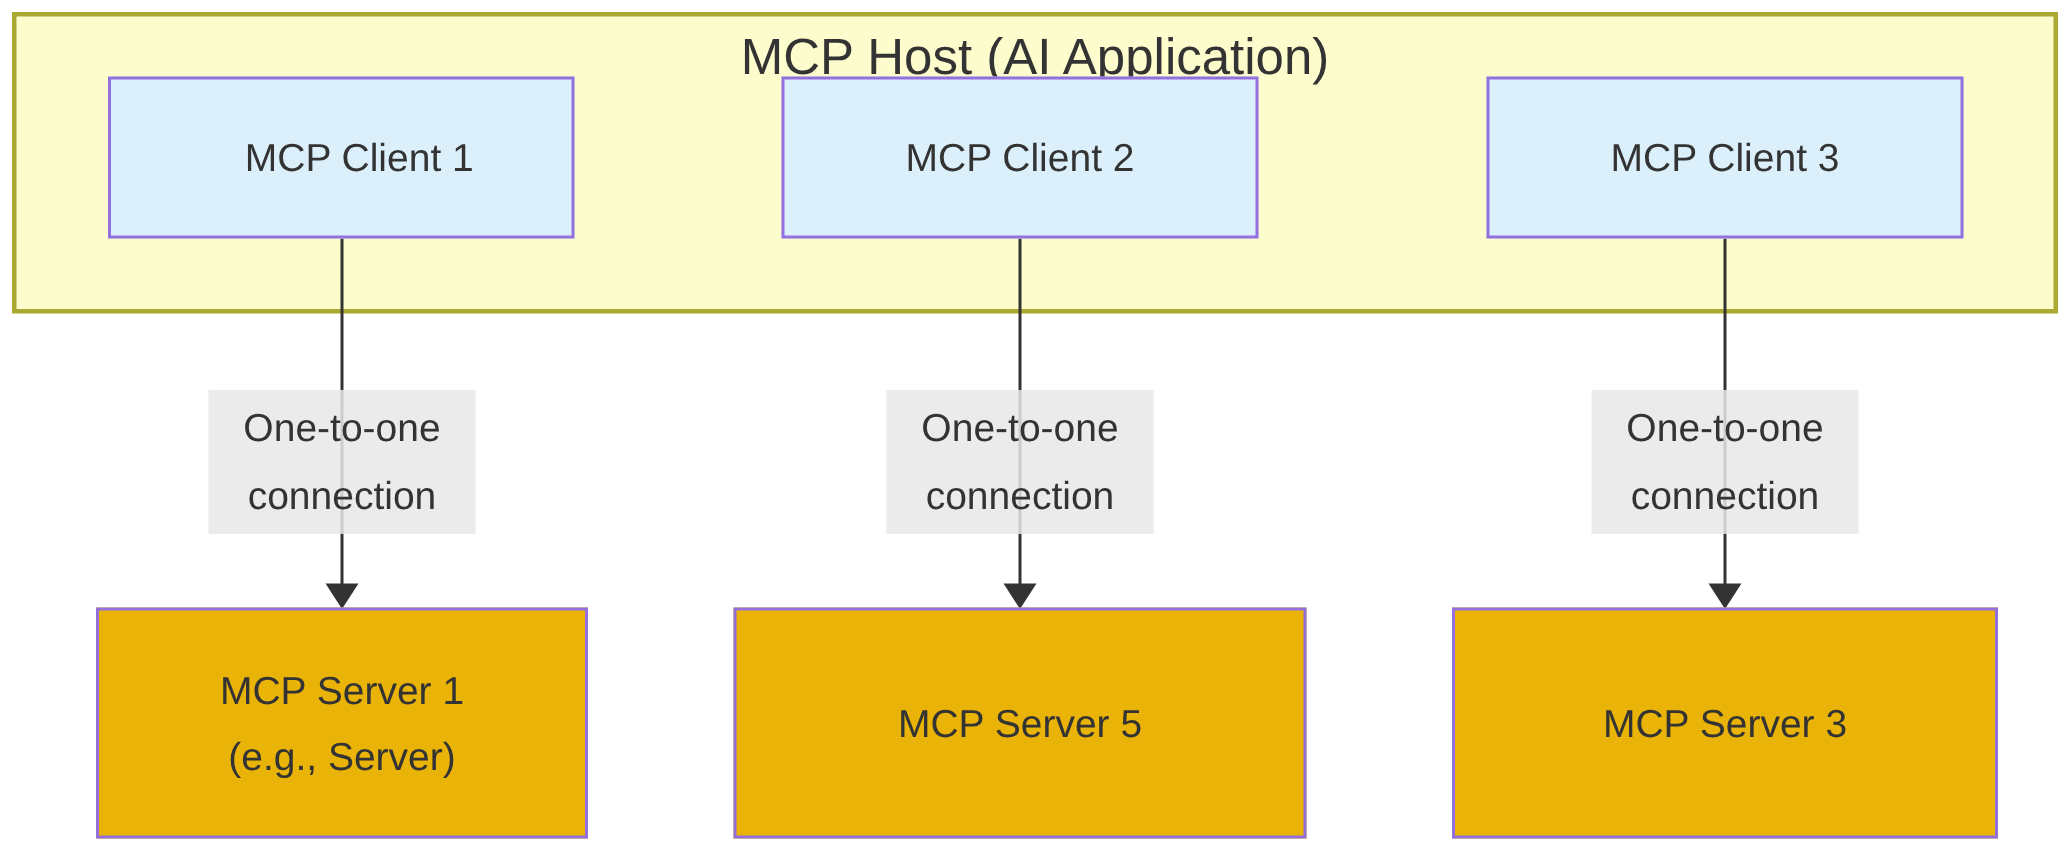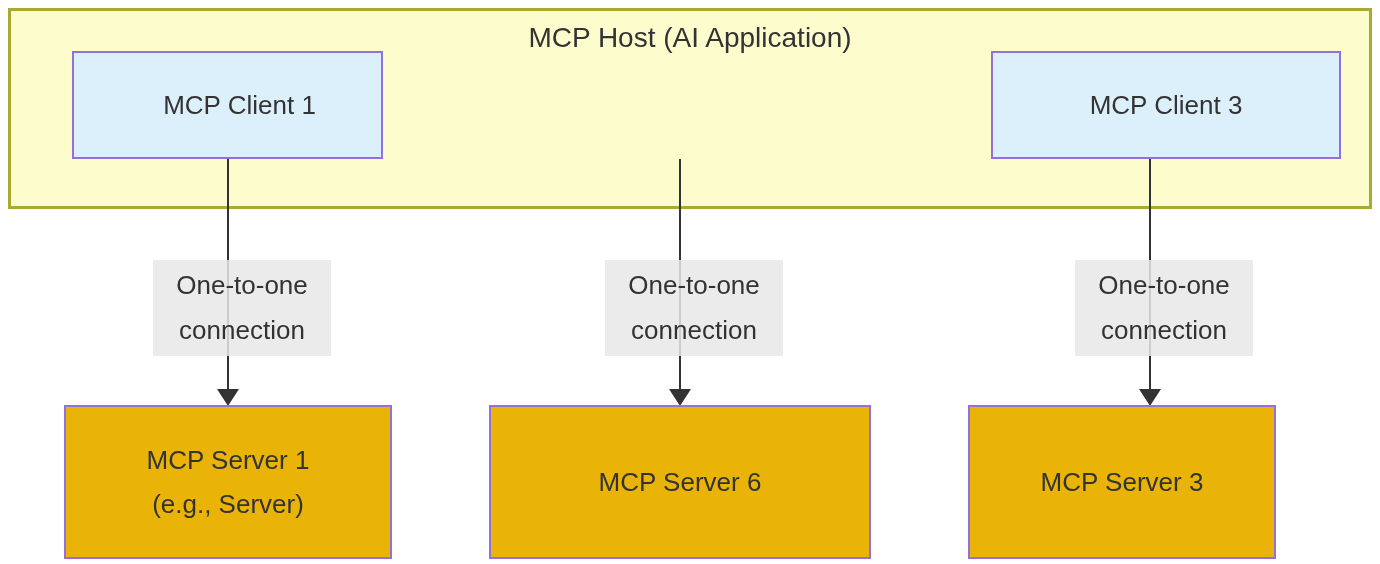--- a/index.html
+++ b/index.html
@@ -26,21 +26,21 @@
     border: 3px solid #aaaa33;
     box-sizing: border-box;
     z-index: 0;
   }
   .host-title {
     position: absolute;
     left: 0;
     right: 0;
     top: 11px;
     text-align: center;
-    font-size: 28px;
+    font-size: 34px;
     line-height: 32px;
     color: #333333;
   }
   .node {
     position: absolute;
     box-sizing: border-box;
     display: flex;
     flex-direction: column;
     align-items: center;
     justify-content: center;
@@ -86,50 +86,52 @@
     height: 96px;
     background: rgba(232, 232, 232, 0.85);
     display: flex;
     flex-direction: column;
     align-items: center;
     justify-content: center;
     text-align: center;
     font-size: 26px;
     line-height: 45px;
     z-index: 3;
-    margin-left: 14px;
   }
   
   .c1.client { left: 72px;  width: 311px; padding-left: 24px; }
   .c2.client { left: 521px; width: 318px; }
-  .c3.client { left: 991px; width: 350px; }
+  .c3.client { left: 991px; width: 318px; }
   .c1.edge-line { left: 227px; }
   .c2.edge-line { left: 679px; }
   .c3.edge-line { left: 1149px; }
   .c1.arrowhead { left: 217px; }
   .c2.arrowhead { left: 669px; }
   .c3.arrowhead { left: 1139px; }
   .c1.edge-label { left: 139px; }
   .c2.edge-label { left: 591px; }
   .c3.edge-label { left: 1061px; }
   .c1.server { left: 64px;  width: 328px; }
   .c2.server { left: 489px; width: 382px; }
-  .c3.server { left: 968px; width: 308px; }
+  .c3.server { left: 968px; width: 364px; }
 </style>
 </head>
 <body>
 
 <div class="canvas">
 
   <div class="host">
     <div class="host-title">MCP Host (AI Application)</div>
   </div>
 
   <div class="node client c1">
     <span>MCP Client 1</span>
+  </div>
+  <div class="node client c2">
+    <span>MCP Client 2</span>
   </div>
   <div class="node client c3">
     <span>MCP Client 3</span>
   </div>
 
   <div class="edge-line c1"></div>
   <div class="arrowhead c1"></div>
   <div class="edge-label c1">
     <span>One-to-one</span>
     <span>connection</span>
@@ -147,19 +149,19 @@
   <div class="edge-label c3">
     <span>One-to-one</span>
     <span>connection</span>
   </div>
 
   <div class="node server c1">
     <span>MCP Server 1</span>
     <span>(e.g., Server)</span>
   </div>
   <div class="node server c2">
-    <span>MCP Server 6</span>
+    <span>MCP Server 5</span>
   </div>
   <div class="node server c3">
     <span>MCP Server 3</span>
   </div>
 
 </div>
 
 </body></html>

